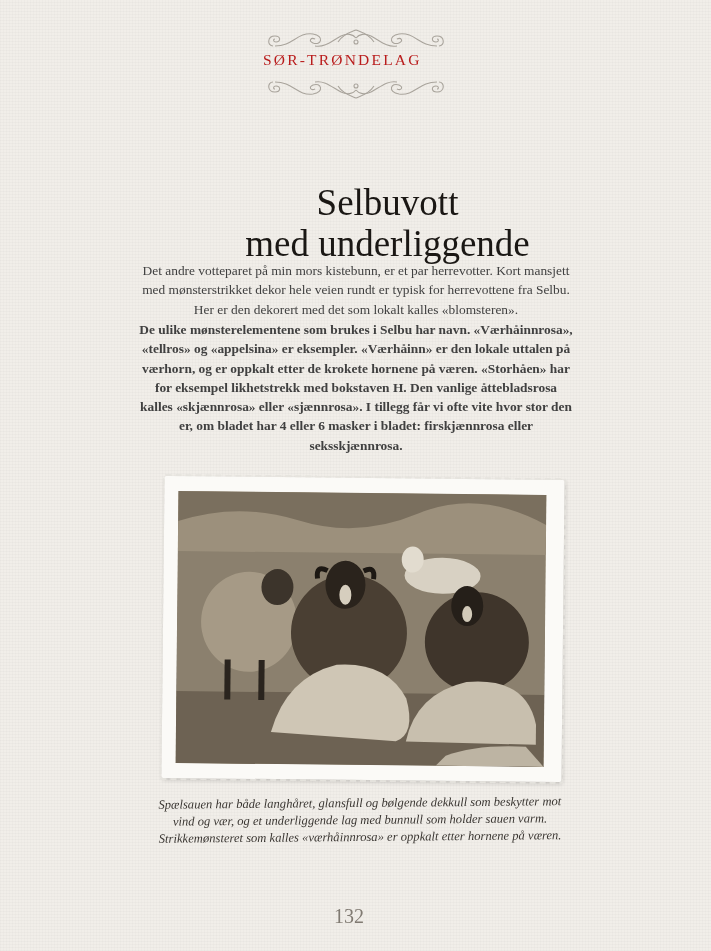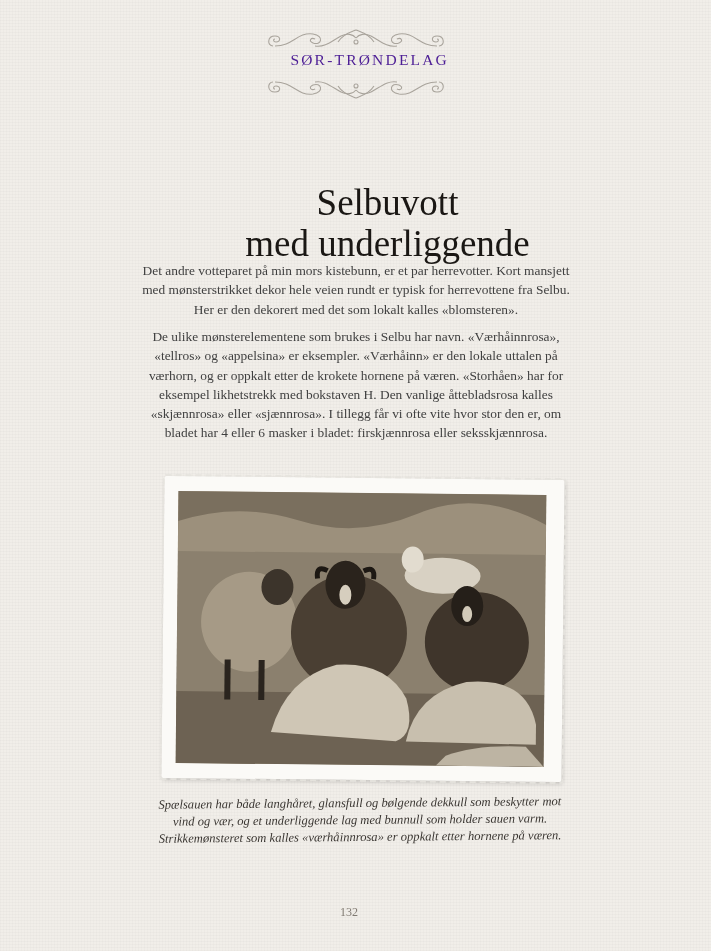--- a/index.html
+++ b/index.html
@@ -13,36 +13,36 @@
     color: #1e1b18;
     position: relative;
   }
   .header-ornament {
     position: absolute; left: 263px; top: 28px; width: 186px; height: 72px;
   }
   .header-ornament svg { position: absolute; left: 0; width: 186px; height: 22px; }
   .header-ornament .top { top: 0; }
   .header-ornament .bottom { top: 50px; transform: scaleY(-1); }
   .region-label {
-    position: absolute; left: 0; top: 23px; width: 186px; text-align: right;
+    position: absolute; left: 0; top: 23px; width: 186px; text-align: left;
     font-family: "Liberation Serif", serif; font-size: 15.5px; letter-spacing: 2.2px;
-    color: #4c1d95;
+    color: #b91c1c;
   }
   .title {
     position: absolute; left: 16px; top: 166px; width: 711px; text-align: center;
     font-family: "Liberation Serif", serif; font-size: 37px; line-height: 41px;
     color: #1a1714; font-weight: normal; margin: 16px;
   }
   .body-text {
     position: absolute; left: 138px; width: 436px; text-align: center;
     font-family: "Liberation Serif", serif; font-size: 13.4px; line-height: 19.3px;
     color: #404040; margin: 0;
   }
   .para1 { top: 261px; }
-  .para2 { top: 327px; }
+  .para2 { top: 320px; font-weight: bold; }
   .photo-frame {
     position: absolute; left: 163px; top: 478px; width: 400px; height: 302px;
     background: #fbfaf7;
     transform: rotate(0.6deg);
     box-shadow: 1px 2px 4px rgba(0,0,0,0.18);
     border-radius: 2px;
   }
   .photo-frame::before {
     content: ""; position: absolute; inset: -2px;
     border: 2px dashed rgba(230,228,222,0.9); border-radius: 3px;
@@ -53,21 +53,21 @@
     background: linear-gradient(180deg, #8f8371 0%, #a0937e 20%, #8a7e6c 45%, #6e6455 75%, #7c705f 100%);
   }
   .photo svg { width: 100%; height: 100%; display: block; }
   .caption {
     position: absolute; left: 150px; top: 795px; width: 420px; text-align: center;
     font-family: "Liberation Serif", serif; font-style: italic; font-size: 12.6px; line-height: 17px;
     color: #3a3632; margin: 0; transform: rotate(-0.5deg);
   }
   .page-number {
     position: absolute; left: 0; top: 905px; width: 698px; text-align: center;
-    font-family: "Liberation Serif", serif; font-size: 12px; color: #807a72;
+    font-family: "Liberation Serif", serif; font-size: 20px; color: #807a72;
   }
 </style>
 </head>
 <body>
 
 <div class="header-ornament">
   <svg class="top" viewBox="0 0 186 22">
     <g fill="none" stroke="#a9a49c" stroke-width="1.1">
       <path d="M10 18 C 4 18, 4 8, 12 8 C 18 8, 18 14, 13 14 C 10 14, 10 11, 12 11"></path>
       <path d="M12 18 C 30 18, 34 4, 50 6 C 62 8, 58 18, 50 15 C 45 13, 48 9, 52 11"></path>

